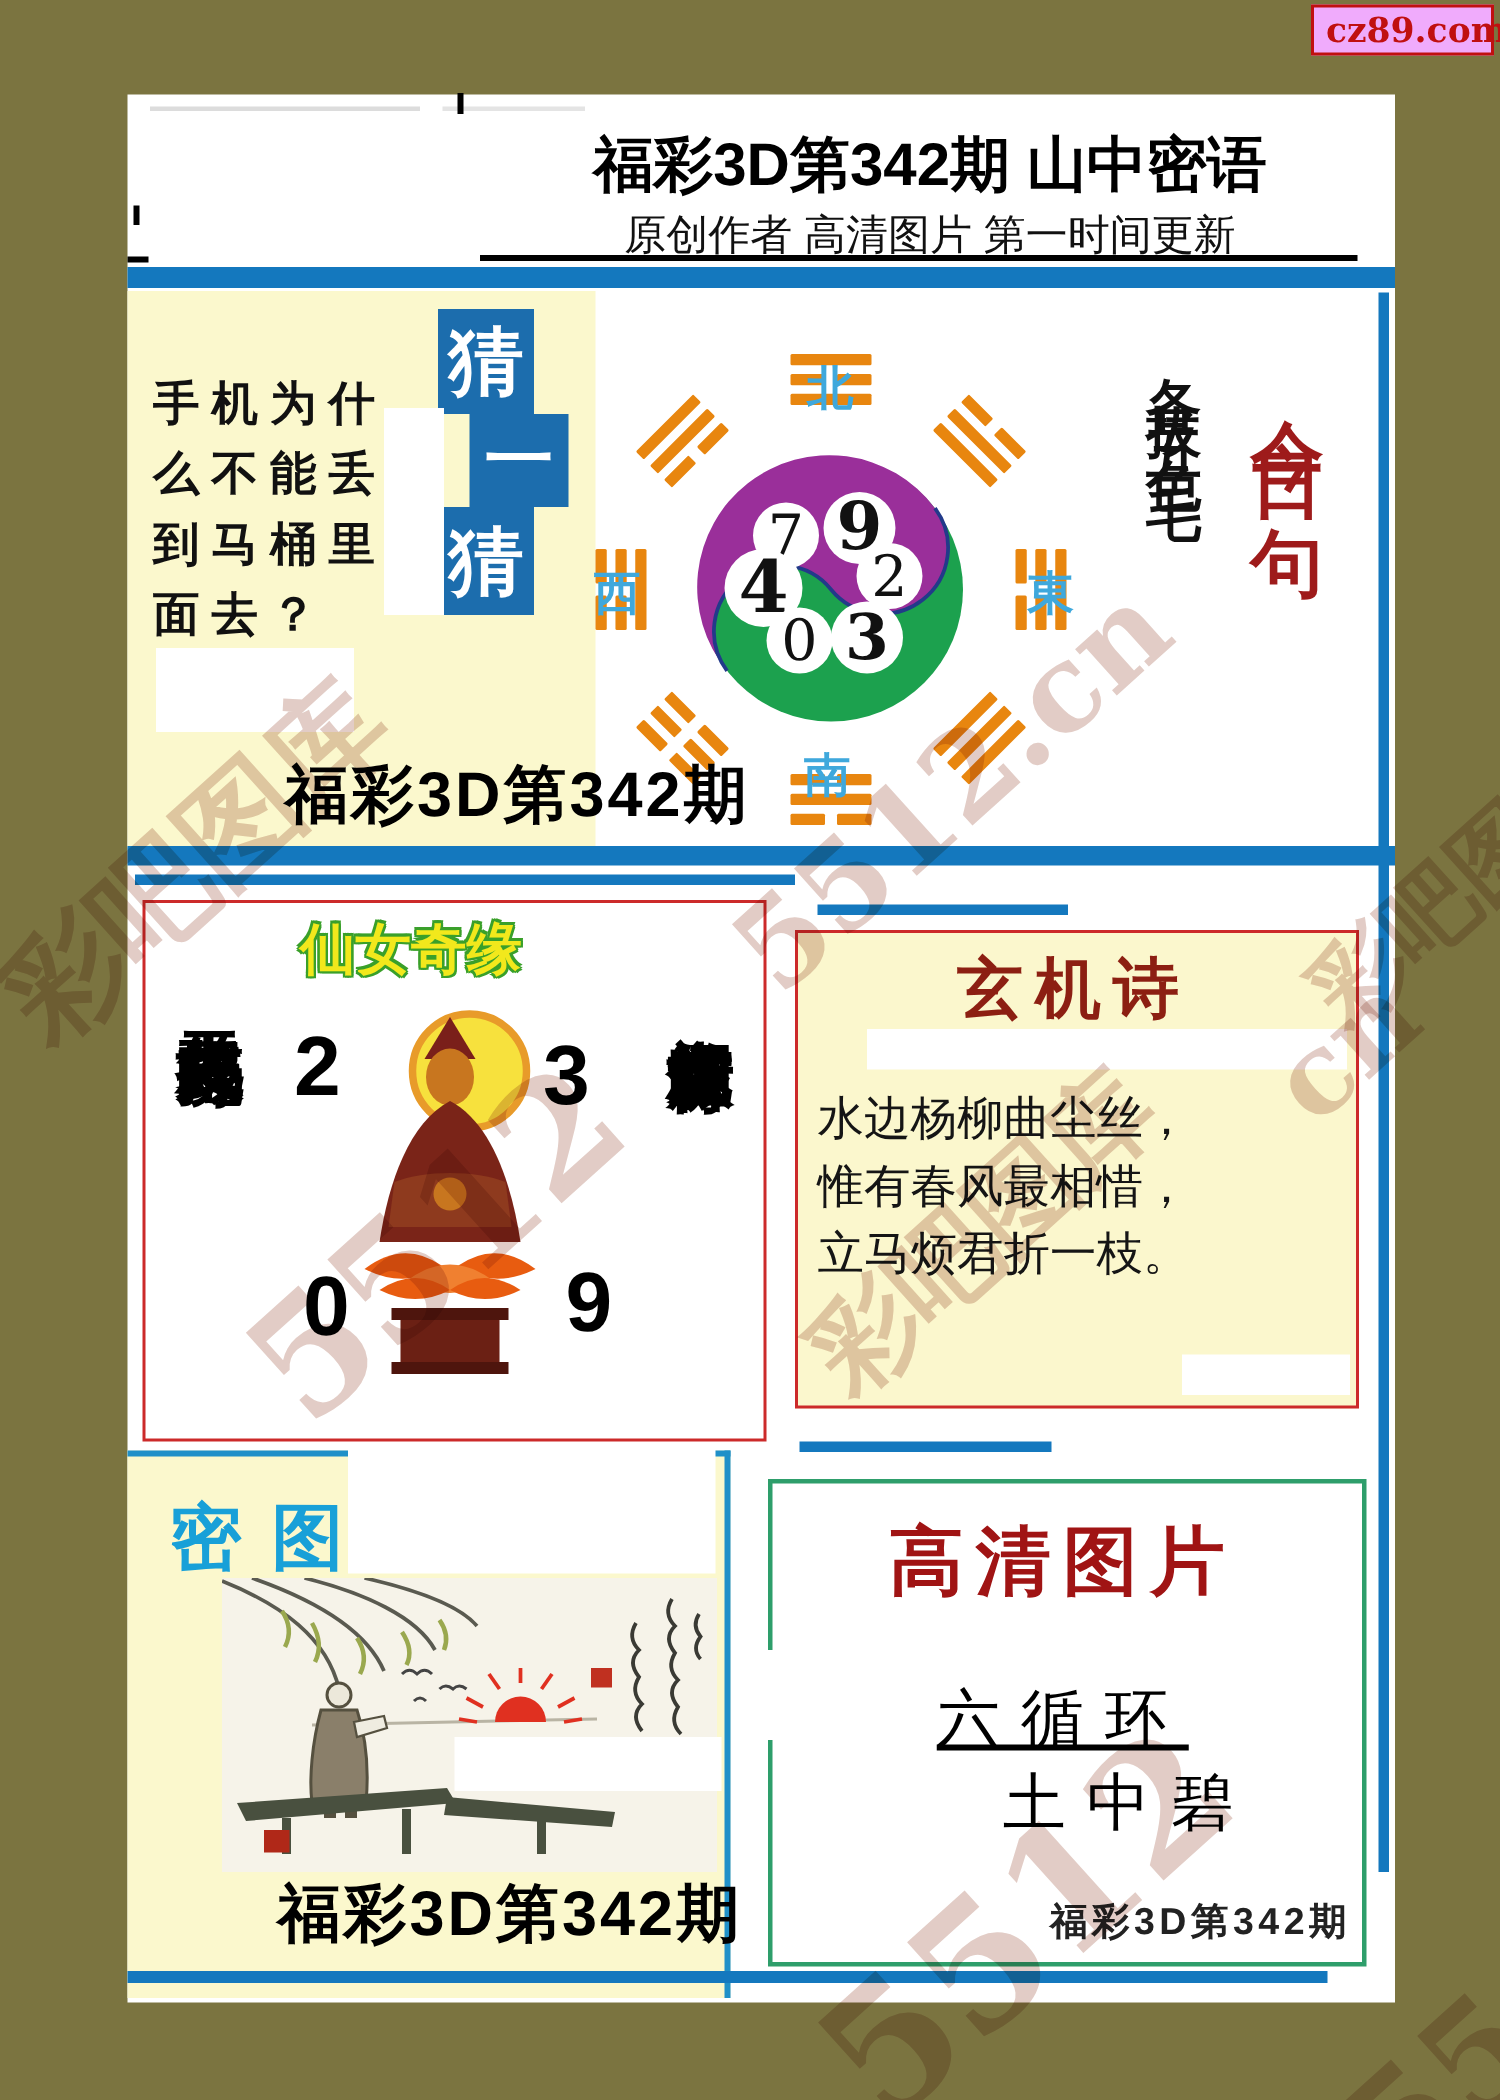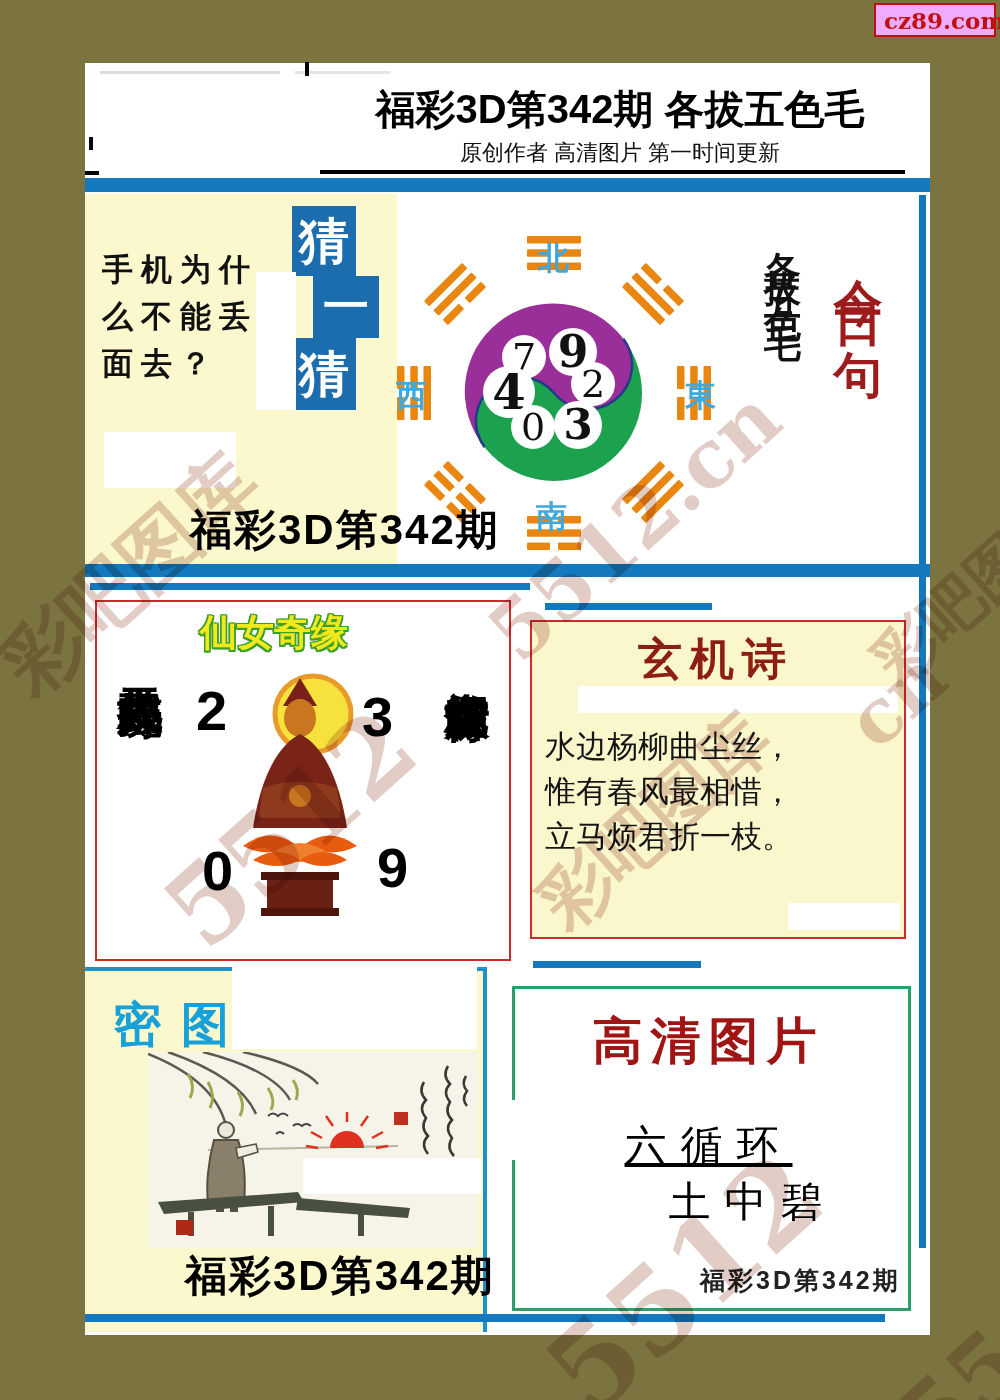--- a/index.html
+++ b/index.html
@@ -44,31 +44,32 @@
   <span style="display:inline-block;width:20px;height:20px;background:#ffee00;margin-left:4px;"></span>
   <span class="serif" style="color:#c01010;font-weight:bold;font-size:23px;margin-left:4px;">cz89.com</span>
 </div>
 
 <div class="abs" style="left:100px;top:71px;width:180px;height:3px;background:#dcdcdc;"></div>
 <div class="abs" style="left:295px;top:71px;width:95px;height:3px;background:#e4e4e4;"></div>
 <div class="abs" style="left:305px;top:62px;width:4px;height:14px;background:#000;"></div>
 <div class="abs" style="left:89px;top:137px;width:4px;height:13px;background:#000;"></div>
 <div class="abs" style="left:85px;top:171px;width:14px;height:4px;background:#000;"></div>
 
-<div class="abs sans" style="left:330px;top:82px;width:580px;text-align:center;font-size:40px;font-weight:bold;color:#000;white-space:nowrap;">福彩3D第342期  各拔五色毛</div>
-<div class="abs sans" style="left:330px;top:138px;width:580px;text-align:center;font-size:22px;color:#111;white-space:nowrap;">原创作者  高清图片  第一时间更新</div>
+<div class="abs sans" style="left:330px;top:82px;width:580px;text-align:center;font-size:40px;font-weight:bold;color:#000;white-space:nowrap;">福彩3D第342期  山中密语</div>
+<div class="abs sans" style="left:330px;top:138px;width:580px;text-align:center;font-size:28px;color:#111;white-space:nowrap;">原创作者  高清图片  第一时间更新</div>
 <div class="abs" style="left:320px;top:170px;width:585px;height:4px;background:#000;"></div>
 
 <div class="abs bluebar" style="left:85px;top:178px;width:845px;height:14px;"></div>
 
 <div class="abs" style="left:85px;top:194px;width:312px;height:371px;background:#fbf8cd;"></div>
 
 <div class="abs serif" style="left:102px;top:246px;font-size:31px;font-weight:bold;color:#111;letter-spacing:8px;line-height:47px;">
   <div>手机为什</div>
   <div>么不能丢</div>
+  <div>到马桶里</div>
   <div>面去？</div>
 </div>
 <div class="abs wcover" style="left:104px;top:432px;width:132px;height:56px;"></div>
 
 <div class="abs guessblock" style="left:292px;top:206px;width:64px;height:70px;font-size:50px;">猜</div>
 <div class="abs guessblock" style="left:313px;top:276px;width:66px;height:62px;font-size:46px;">一</div>
 <div class="abs guessblock" style="left:292px;top:338px;width:64px;height:72px;font-size:50px;">猜</div>
 <div class="abs wcover" style="left:256px;top:272px;width:40px;height:138px;"></div>
 
 <svg class="abs" style="left:374px;top:213px;" width="360" height="360" viewBox="0 0 360 360">

